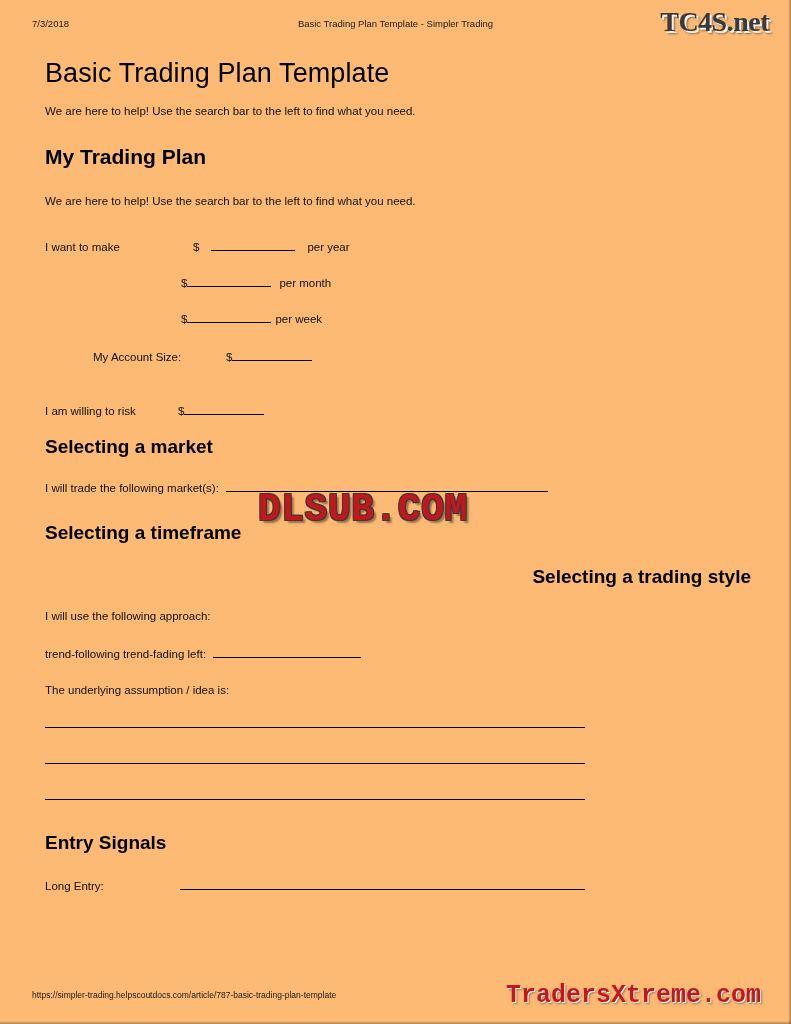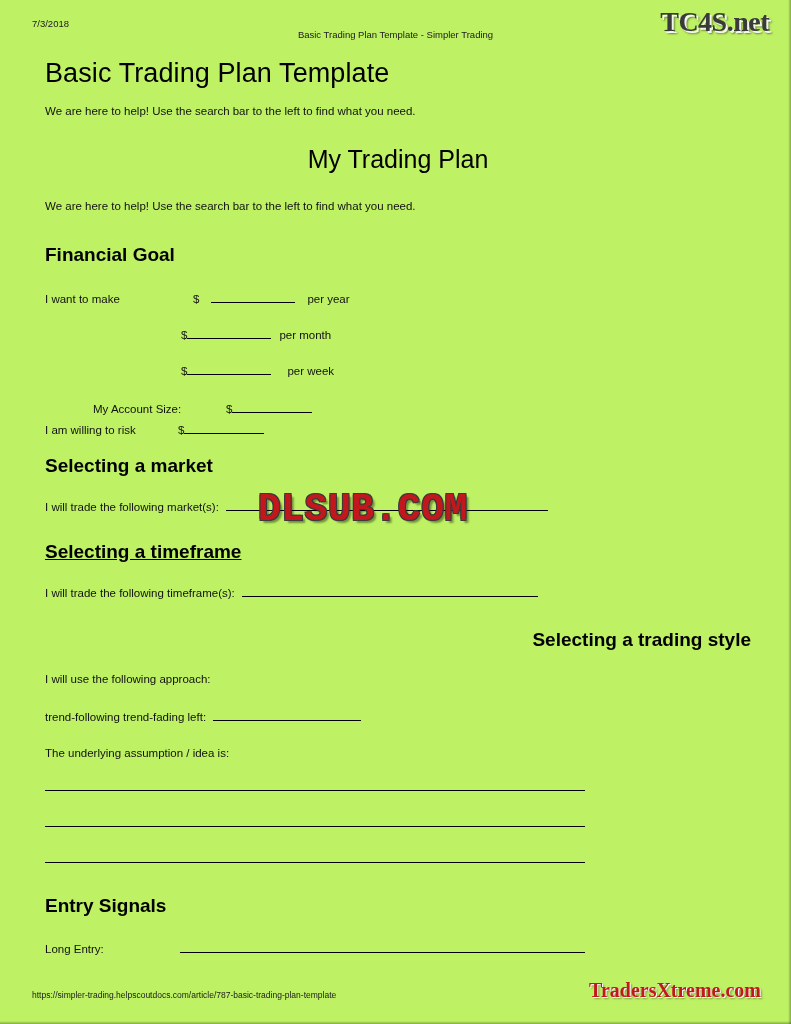--- a/index.html
+++ b/index.html
@@ -7,21 +7,21 @@
     padding: 0;
     background: #b8b8b8;
   }
   body {
     font-family: "Liberation Sans", sans-serif;
   }
   .page {
     position: relative;
     width: 791px;
     height: 1024px;
-    background: #bef264;
+    background: #fdba74;
     overflow: hidden;
     box-sizing: border-box;
   }
   
   .hdr {
     position: absolute;
     top: 18px;
     left: 0;
     right: 0;
     height: 16px;
@@ -30,21 +30,21 @@
   }
   .hdr-date {
     position: absolute;
     left: 32px;
     top: 0;
   }
   .hdr-title {
     position: absolute;
     left: 0;
     right: 0;
-    top: 11px;
+    top: 0;
     text-align: center;
   }
   .watermark-tc4s {
     position: absolute;
     top: 6px;
     right: 22px;
     font-family: "Liberation Serif", serif;
     font-weight: bold;
     font-size: 28px;
     letter-spacing: -0.5px;
@@ -59,25 +59,24 @@
     top: 58px;
   }
   h1.doc-title {
     font-size: 27px;
     font-weight: normal;
     margin: 0 0 16px 0;
     color: #000;
     letter-spacing: 0.1px;
   }
   h2.sec-title {
-    font-size: 25px;
-    font-weight: normal;
+    font-size: 21px;
+    font-weight: bold;
     margin: 0;
     color: #000;
-    text-align: center;
   }
   h3.sub-title {
     font-size: 19px;
     font-weight: bold;
     margin: 0;
     color: #000;
   }
   p.lede {
     font-size: 11.5px;
     margin: 0;
@@ -106,24 +105,24 @@
   .footer-url {
     position: absolute;
     left: 32px;
     bottom: 24px;
     font-size: 8.5px;
     color: #1a1a1a;
   }
   .watermark-tx {
     position: absolute;
     right: 30px;
-    bottom: 22px;
-    font-family: Liberation Serif, serif;
-    font-weight: bold;
-    font-size: 20px;
+    bottom: 14px;
+    font-family: Liberation Mono, monospace;
+    font-weight: bold;
+    font-size: 25px;
     color: #c3171e;
     text-shadow: 1px 1px 0 #ffffff, 2px 2px 2px rgba(0,0,0,0.35);
   }
   .watermark-dlsub {
     position: absolute;
     left: 258px;
     top: 488px;
     font-family: Liberation Mono, monospace;
     font-weight: bold;
     font-size: 38px;
@@ -161,68 +160,63 @@
   <div class="content">
 
     <h1 class="doc-title">Basic Trading Plan Template</h1>
 
     <p class="lede" style="margin-bottom:28px;">We are here to help! Use the search bar to the left to find what you need.</p>
 
     <h2 class="sec-title" style="margin-bottom:26px;">My Trading Plan</h2>
 
     <p class="lede" style="margin-bottom:32px;">We are here to help! Use the search bar to the left to find what you need.</p>
 
-    <h3 class="sub-title" style="margin-bottom:25px;">Financial Goal</h3>
 
     <div class="row" style="margin-bottom:22px;gap:12px;">
       <span class="lbl" style="width:136px;">I want to make</span>
       <span>$</span>
       <span class="blank" style="width:84px;"></span>
       <span style="margin-left:0;">per year</span>
     </div>
 
     <div class="row" style="margin-bottom:22px;">
       <span class="lbl" style="width:136px;"></span>
       <span>$</span>
       <span class="blank" style="width:84px;"></span>
       <span style="margin-left:8px;">per month</span>
     </div>
 
     <div class="row" style="margin-bottom:24px;">
       <span class="lbl" style="width:136px;"></span>
       <span>$</span>
       <span class="blank" style="width:84px;"></span>
-      <span style="margin-left:16px;">per week</span>
-    </div>
-
-    <div class="row" style="margin-bottom:7px;padding-left:48px;">
+      <span style="margin-left:4px;">per week</span>
+    </div>
+
+    <div class="row" style="margin-bottom:40px;padding-left:48px;">
       <span class="lbl" style="width:133px;">My Account Size:</span>
       <span>$</span>
       <span class="blank" style="width:80px;"></span>
     </div>
 
     <div class="row" style="margin-bottom:19px;">
       <span class="lbl" style="width:133px;">I am willing to risk</span>
       <span>$</span>
       <span class="blank" style="width:80px;"></span>
     </div>
 
     <h3 class="sub-title" style="margin-bottom:22px;">Selecting a market</h3>
 
     <div class="row" style="margin-bottom:28px;">
       <span class="lbl">I will trade the following market(s):</span>
       <span class="blank" style="width:322px;margin-left:7px;"></span>
     </div>
 
-    <h3 class="sub-title" style="margin-bottom:22px;text-decoration:underline;">Selecting a timeframe</h3>
-
-    <div class="row" style="margin-bottom:30px;">
-      <span class="lbl">I will trade the following timeframe(s):</span>
-      <span class="blank" style="width:296px;margin-left:7px;"></span>
-    </div>
+    <h3 class="sub-title" style="margin-bottom:22px;">Selecting a timeframe</h3>
+
 
     <h3 class="sub-title" style="margin-bottom:22px;text-align:right;">Selecting a trading style</h3>
 
     <p class="lede" style="margin-bottom:24px;">I will use the following approach:</p>
 
     <div class="row" style="margin-bottom:24px;">
       <span class="lbl">trend-following  trend-fading left:</span>
       <span class="blank" style="width:148px;margin-left:7px;"></span>
     </div>
 

